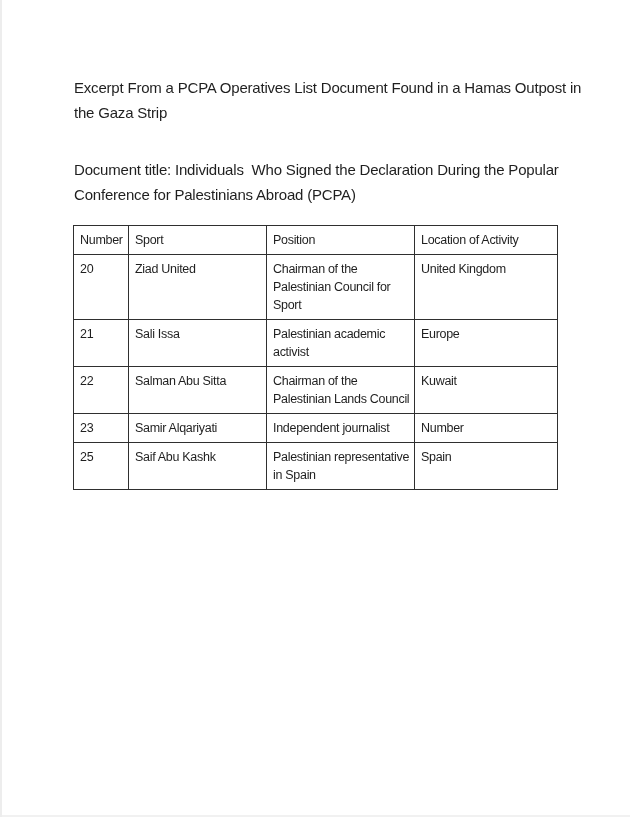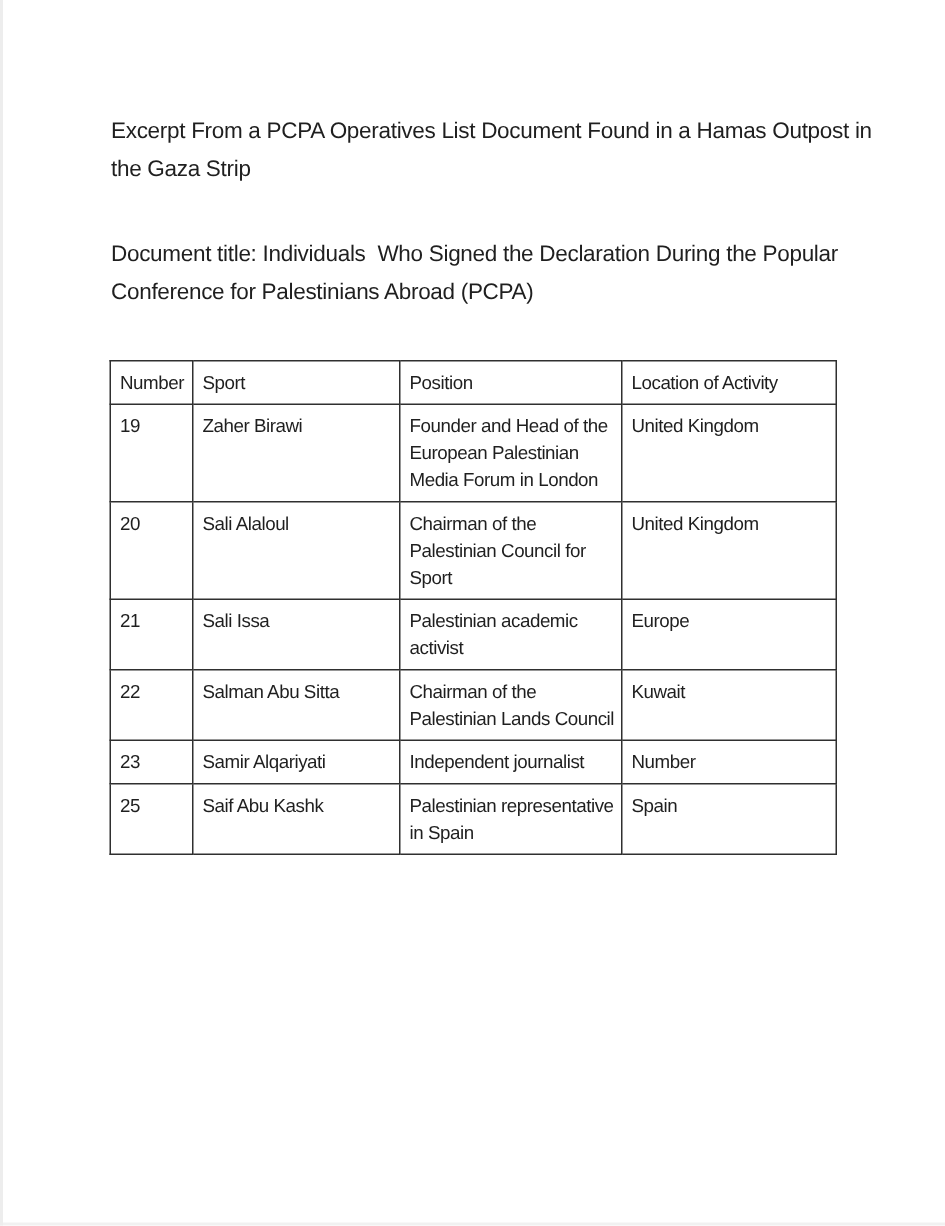--- a/index.html
+++ b/index.html
@@ -24,21 +24,21 @@
   }
   .doc-title-block {
     margin-top: 32px;
     font-size: 15px;
     line-height: 25px;
     letter-spacing: -0.2px;
     white-space: pre;
     color: #1f1f1f;
   }
   table.operatives {
-    margin-top: 33px;
+    margin-top: 18px;
     margin-left: -1px;
     border-collapse: collapse;
     table-layout: fixed;
     width: 484px;
   }
   .col-number   { width: 55px; }
   .col-name     { width: 138px; }
   .col-position { width: 148px; }
   .col-location { width: 143px; }
   table.operatives th,
@@ -77,30 +77,22 @@
     <thead>
       <tr>
           <th>Number</th>
           <th>Sport</th>
           <th>Position</th>
           <th>Location of Activity</th>
         </tr>
     </thead>
     <tbody>
         <tr>
-          <td>19</td>
-          <td>Zaher Birawi</td>
-          <td>Founder and Head of the
-European Palestinian
-Media Forum in London</td>
-          <td>United Kingdom</td>
-        </tr>
-        <tr>
           <td>20</td>
-          <td>Sali Alaloul</td>
+          <td>Ziad United</td>
           <td>Chairman of the
 Palestinian Council for
 Sport</td>
           <td>United Kingdom</td>
         </tr>
         <tr>
           <td>21</td>
           <td>Sali Issa</td>
           <td>Palestinian academic
 activist</td>

